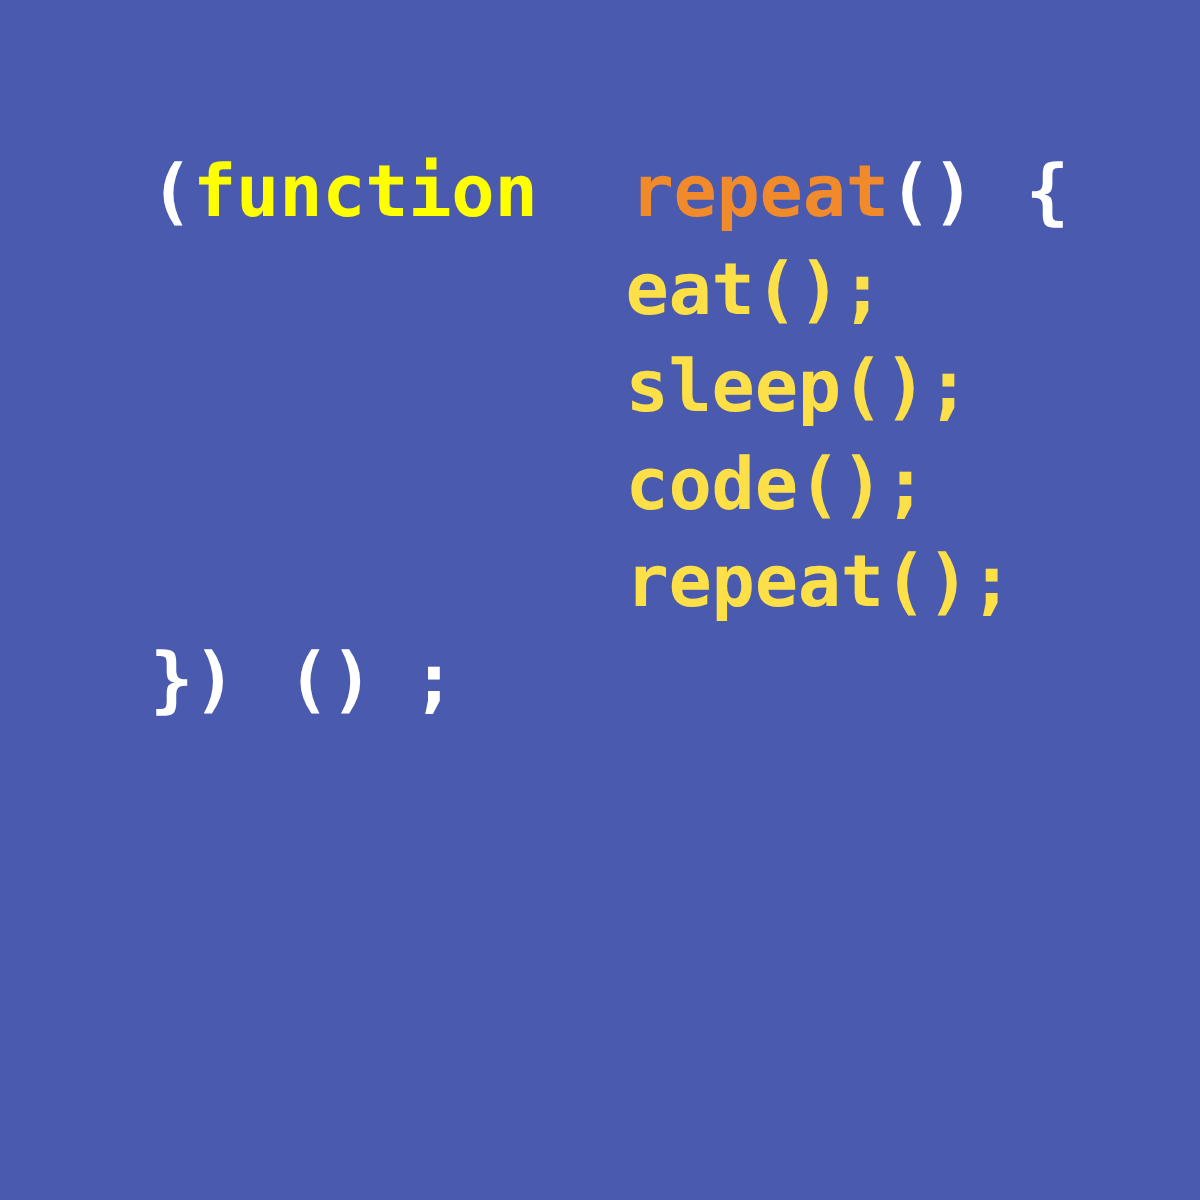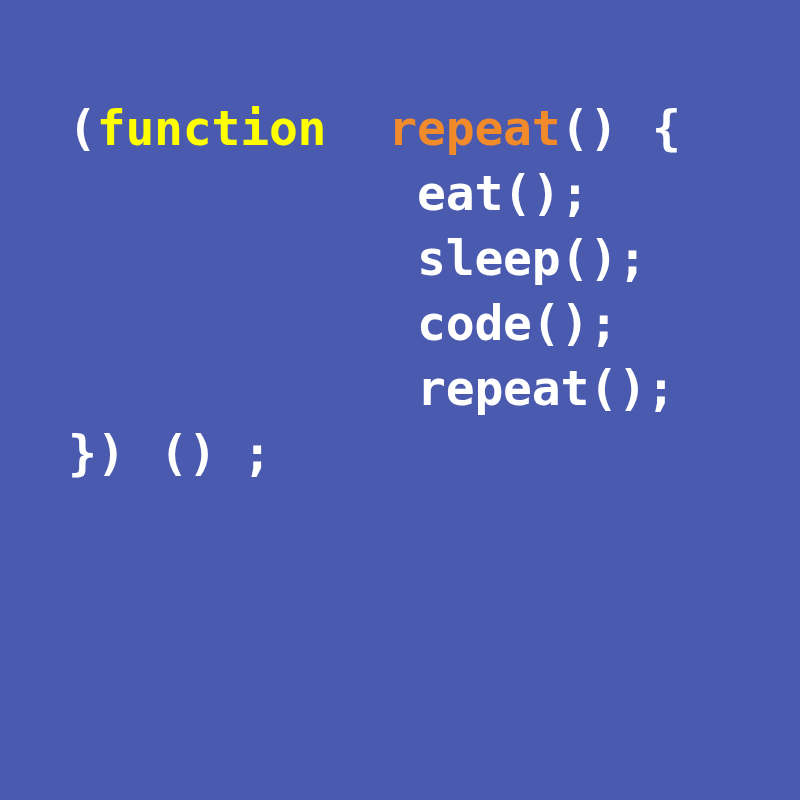--- a/index.html
+++ b/index.html
@@ -35,37 +35,37 @@
 
   .code-line {
     display: block;
     height: 65px;
     line-height: 65px;
     white-space: pre;
     font-size: 48px;
     font-weight: bold;
     letter-spacing: -0.2px;
     color: #ffffff;
-    padding-left: 68px;
+    padding-left: 100px;
     box-sizing: border-box;
   }
 
   .code-line.indented {
     padding-left: 417px;
   }
 
   .tok {
     white-space: pre;
     font-weight: bold;
   }
 
   .tok-punct    { color: #ffffff; }
   .tok-keyword  { color: #ffff00; }
   .tok-fnname   { color: #f08a2a; }
-  .tok-plain    { color: #ffffff; }
+  .tok-plain    { color: #fde047; }
 
   .gap-wide { display: inline-block; width: 62px; }
   .gap-mid  { display: inline-block; width: 34px; }
   .gap-sm   { display: inline-block; width: 26px; }
 </style>
 </head>
 <body style="background: rgb(74, 90, 174);">
 
 <div id="code-canvas" style="background: rgb(74, 90, 174);">
   <pre class="code-block" id="code-block"><span class="code-line"><span class="tok tok-punct">(</span><span class="tok tok-keyword">function</span><span class="gap-wide"></span><span class="tok tok-fnname">repeat</span><span class="tok tok-punct">()</span><span class="gap-mid"></span><span class="tok tok-punct">{</span></span><span class="code-line indented"><span class="tok tok-plain">eat();</span></span><span class="code-line indented"><span class="tok tok-plain">sleep();</span></span><span class="code-line indented"><span class="tok tok-plain">code();</span></span><span class="code-line indented"><span class="tok tok-plain">repeat();</span></span><span class="code-line"><span class="tok tok-punct">})</span><span class="gap-mid"></span><span class="tok tok-punct">()</span><span class="gap-sm"></span><span class="tok tok-punct">;</span></span></pre>

